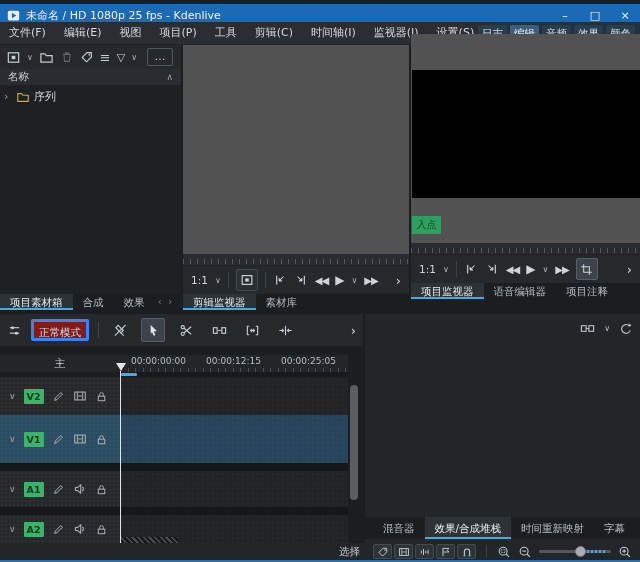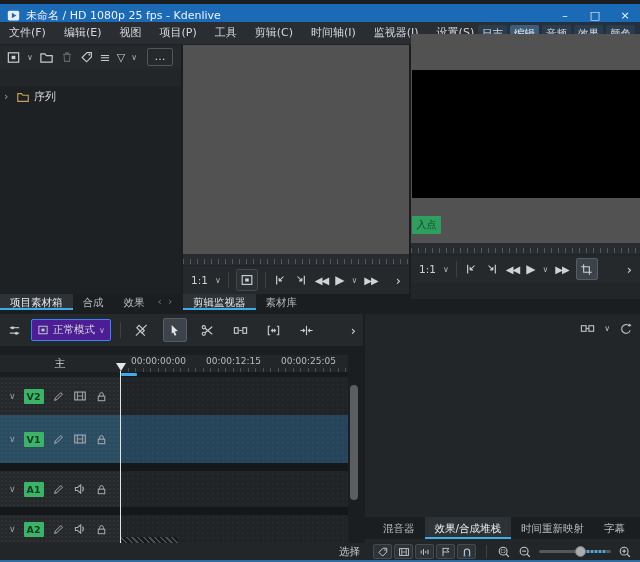--- a/index.html
+++ b/index.html
@@ -67,21 +67,21 @@
   .transport .tbtn { display:flex; align-items:center; justify-content:center; }
   .transport .boxed { width:22px; height:22px; border:1px solid #43484d; border-radius:2px; background:#2b3034; }
   .transport .pressed { width:22px; height:22px; border:1px solid #565d64; border-radius:2px; background:#3d434a; }
   .transport .glyph { font-size:10px; letter-spacing:-1px; }
   .transport .overflow { margin-left:auto; color:#d6dade; font-size:13px; }
 
   
   .tl-toolbar { position:absolute; left:0; top:312px; width:363px; height:34px; background:#26292c;
     border-top:2px solid #1b1e20; display:flex; align-items:center; gap:9px; padding:0 7px; color:#c6cbd0; }
   .mode-dd { display:flex; align-items:center; gap:4px; height:22px; padding:0 5px;
-    border:1px solid #3b82f6; background:#4c1d95; border-radius:2px; }
+    border:3px solid #3b82f6; background:#7f1d1d; border-radius:2px;flex-direction:column; }
   .mode-dd .lbl { font-size:10.5px; color:#d6dade; white-space:nowrap; }
   .mode-dd .chev { font-size:8px; color:#aeb3b8; }
   .tool-btn { display:flex; align-items:center; justify-content:center; width:24px; height:24px; }
   .tool-btn.pressed { background:#3d434a; border:1px solid #565d64; border-radius:2px; }
   .tl-toolbar .overflow { margin-left:auto; font-size:13px; color:#d6dade; }
 
   
   .tl-body { position:absolute; left:0; top:346px; width:363px; height:197px; background:#1b1e20; }
   .tl-corner { position:absolute; left:0; top:9px; width:120px; height:17px; background:#232629;
     display:flex; align-items:center; justify-content:center; font-size:11px; color:#d0d4d8; }
@@ -313,20 +313,24 @@
           <use href="#i-trash"></use>
         </svg>
       <svg class="ic" width="14" height="14" viewBox="0 0 16 16" style="color:#c6cbd0">
           <use href="#i-tag"></use>
         </svg>
       <span style="font-size:13px;color:#c6cbd0">≡</span>
       <span style="font-size:11px;color:#c6cbd0">▽</span>
       <span class="chev">∨</span>
       <span class="more-btn">…</span>
     </div>
+    <div class="bin-header">
+      <span>名称</span>
+      <span class="sort">∧</span>
+    </div>
     <div class="bin-list">
       <div class="bin-item">
         <span class="expander">›</span>
         <svg class="ic folder-ic" width="14" height="14" viewBox="0 0 16 16">
             <use href="#i-folder"></use>
           </svg>
         <span>序列</span>
       </div>
     </div>
     <div class="tabbar">
@@ -392,20 +396,25 @@
       <span class="glyph">◀◀</span>
       <span style="font-size:12px">▶</span>
       <span class="chev">∨</span>
       <span class="glyph">▶▶</span>
       <span class="tbtn pressed">
         <svg class="ic" width="13" height="13" viewBox="0 0 16 16">
             <use href="#i-crop"></use>
           </svg>
       </span>
       <span class="overflow">›</span>
+    </div>
+    <div class="tabbar">
+      <span class="tab active">项目监视器</span>
+      <span class="tab">语音编辑器</span>
+      <span class="tab">项目注释</span>
     </div>
   </div>
 
   <div class="seprow" style="left:181px;top:45px;width:2px;height:265px"></div>
   <div class="seprow" style="left:409px;top:45px;width:2px;height:265px"></div>
   <div class="seprow" style="left:0;top:310px;width:640px;height:2px"></div>
 
   <div class="tl-toolbar">
     <svg class="ic" width="15" height="15" viewBox="0 0 16 16">
         <use href="#i-mixer"></use>

